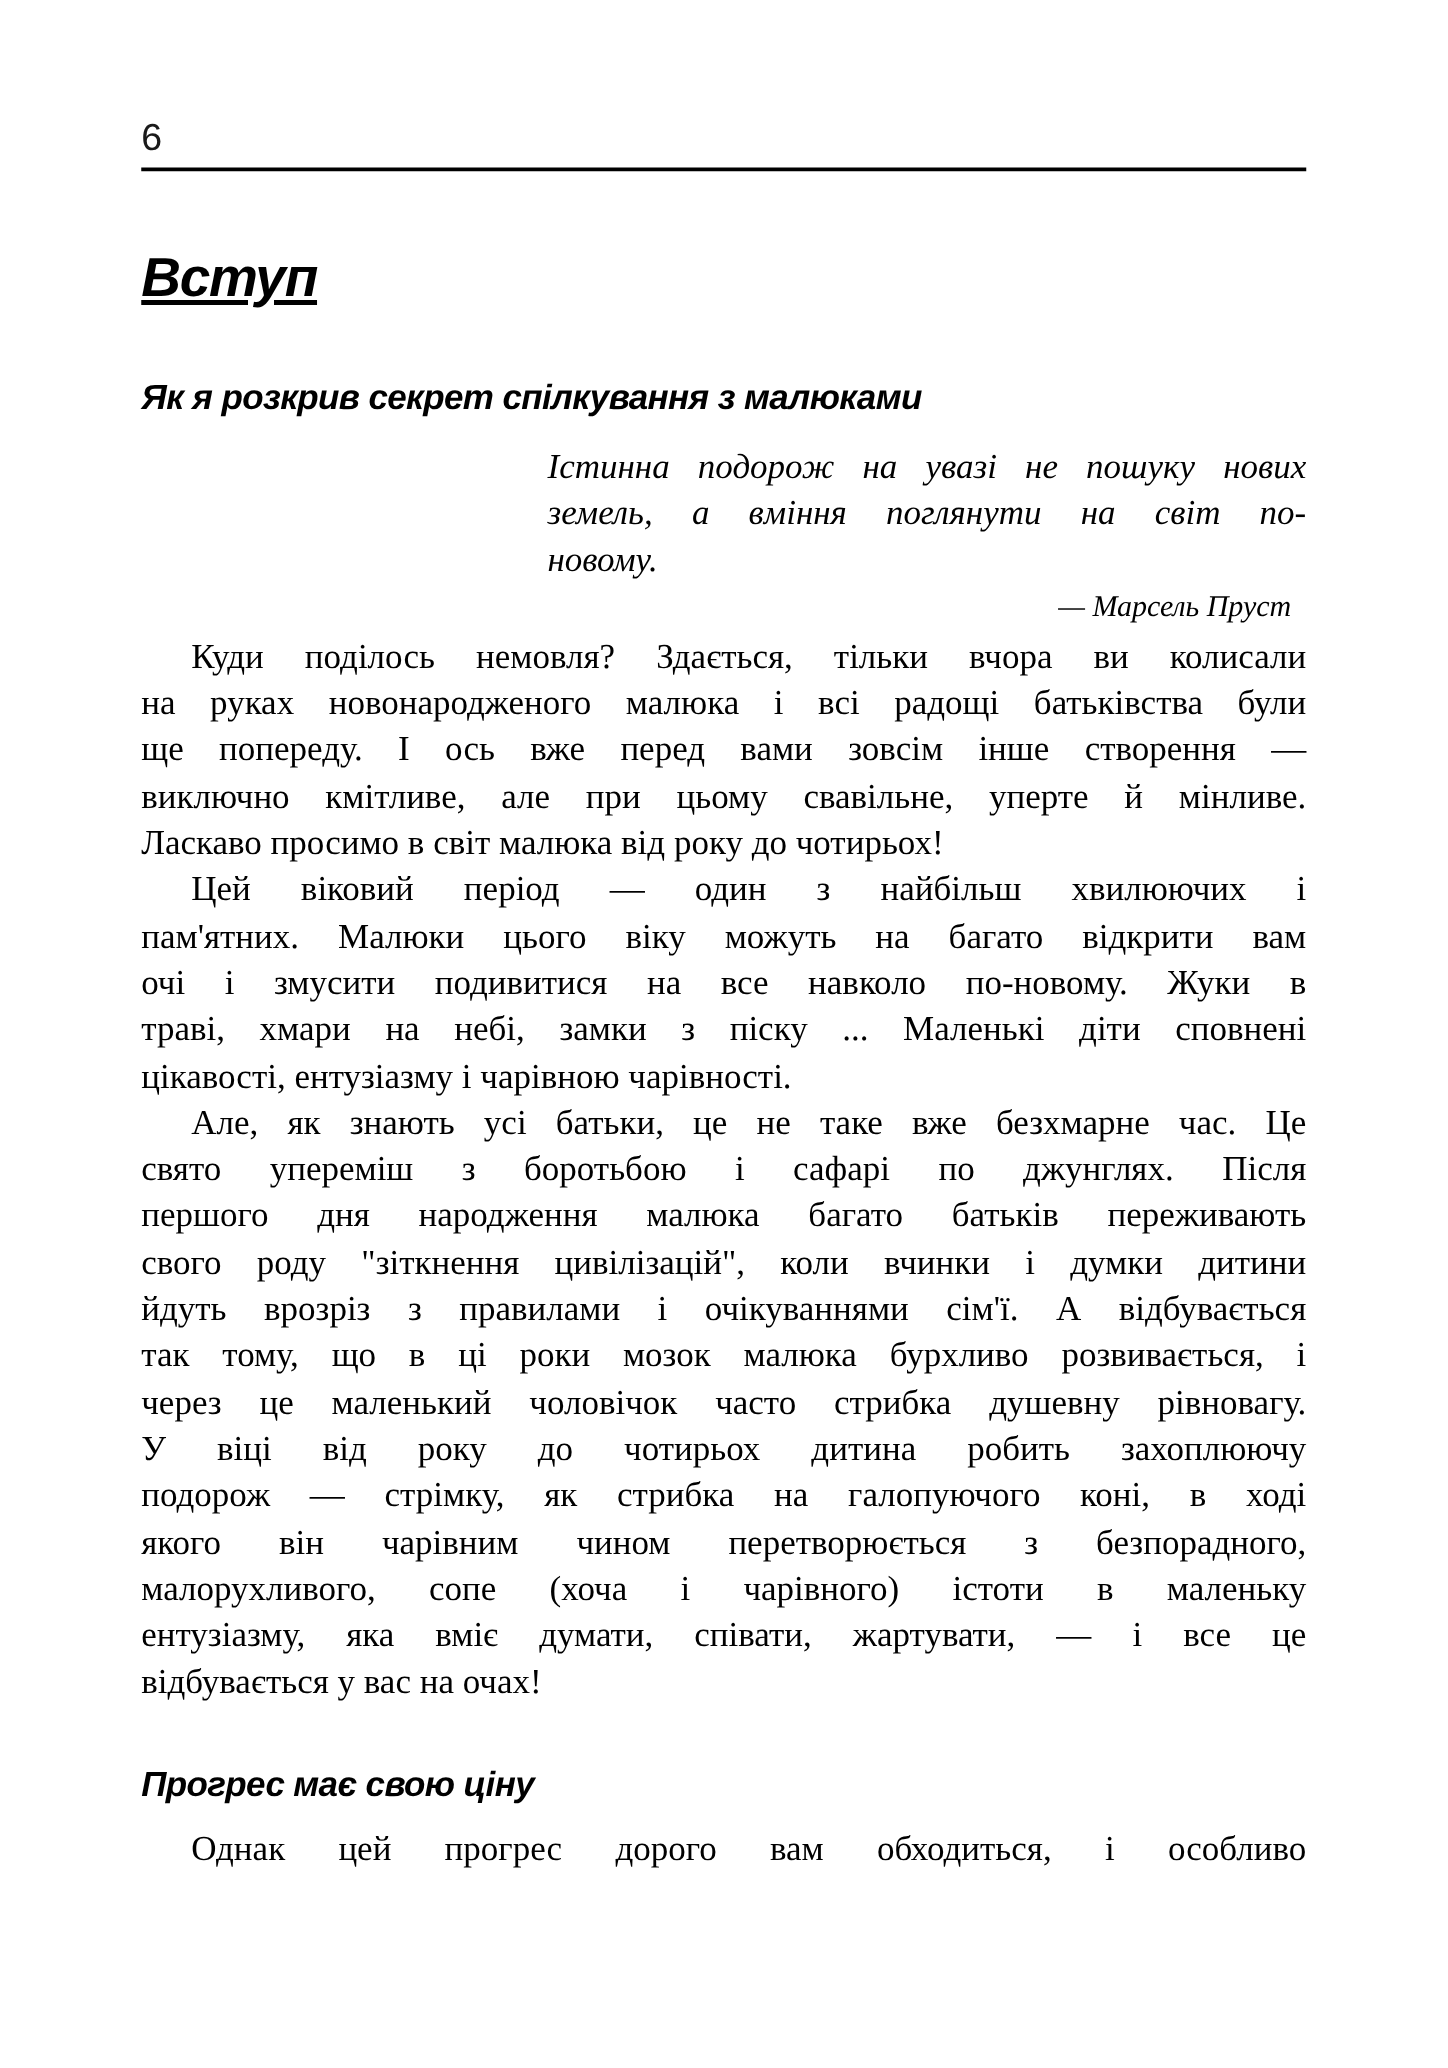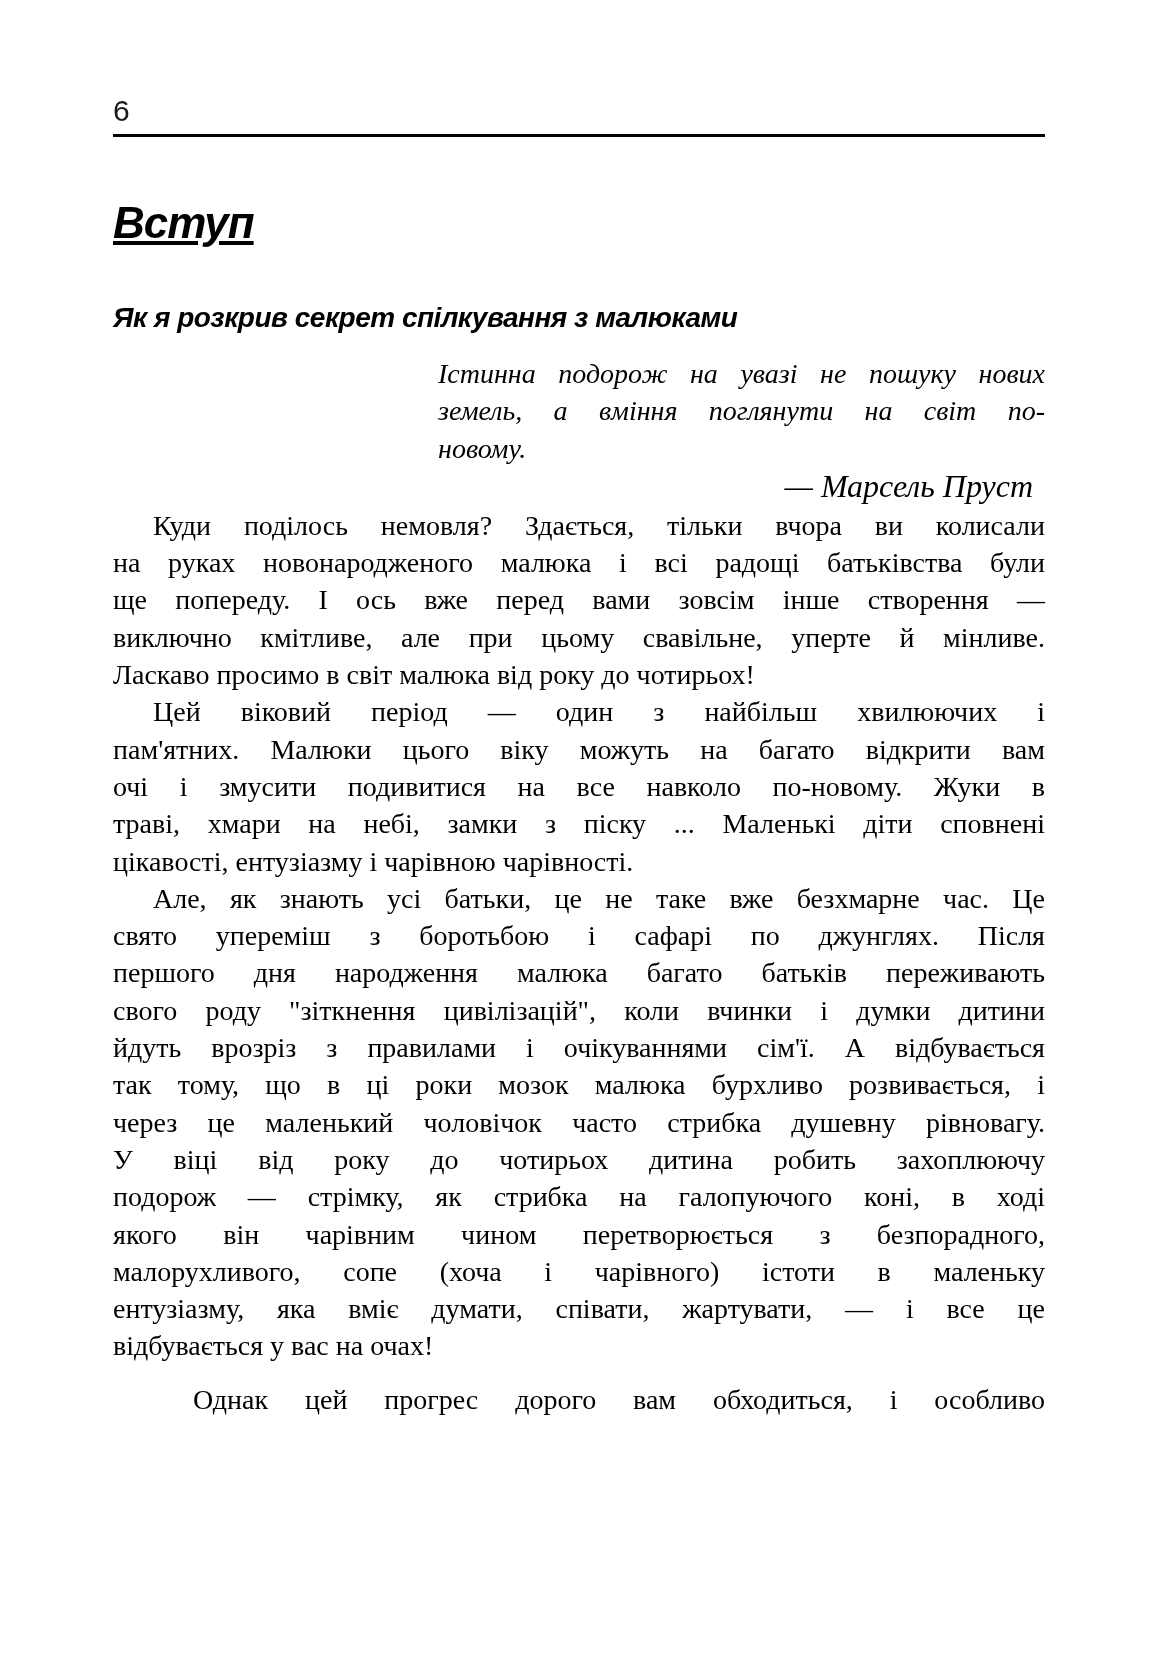--- a/index.html
+++ b/index.html
@@ -46,40 +46,40 @@
     letter-spacing: -0.5px;
   }
   .epigraph {
     margin: 20px 0 0 325px;
     font-style: italic;
     font-size: 28px;
     line-height: 38.7px;
   }
   .attribution {
     font-style: italic;
-    font-size: 32px;
+    font-size: 24px;
     line-height: 38px;
     text-align: right;
     padding-right: 12px;
   }
   .body-text {
     font-size: 28px;
     line-height: 37.3px;
   }
   #intro-paragraphs { margin-top: 2px; }
   .section-heading {
     margin: 46px 0 0 0;
     font-family: "Liberation Sans", sans-serif;
     font-style: italic;
     font-weight: bold;
     font-size: 28px;
     line-height: 34px;
     letter-spacing: -0.5px;
   }
-  #progress-paragraphs { margin-top: 16px; margin-left: 40px; }
+  #progress-paragraphs { margin-top: 16px; }
   .line {
     text-align: justify;
     text-align-last: justify;
     white-space: normal;
   }
   .line.endline { text-align-last: left; }
   .line.indent { text-indent: 40px; }
 </style>
 </head>
 <body>
@@ -121,18 +121,19 @@
       <div class="line">так тому, що в ці роки мозок малюка бурхливо розвивається, і</div>
       <div class="line">через це маленький чоловічок часто стрибка душевну рівновагу.</div>
       <div class="line">У віці від року до чотирьох дитина робить захоплюючу</div>
       <div class="line">подорож — стрімку, як стрибка на галопуючого коні, в ході</div>
       <div class="line">якого він чарівним чином перетворюється з безпорадного,</div>
       <div class="line">малорухливого, сопе (хоча і чарівного) істоти в маленьку</div>
       <div class="line">ентузіазму, яка вміє думати, співати, жартувати, — і все це</div>
       <div class="line endline">відбувається у вас на очах!</div>
     </div>
 
+  <h3 class="section-heading">Прогрес має свою ціну</h3>
 
   <div class="body-text" id="progress-paragraphs">
       <div class="line indent">Однак цей прогрес дорого вам обходиться, і особливо</div>
     </div>
 
 </div>
 
 </body></html>

